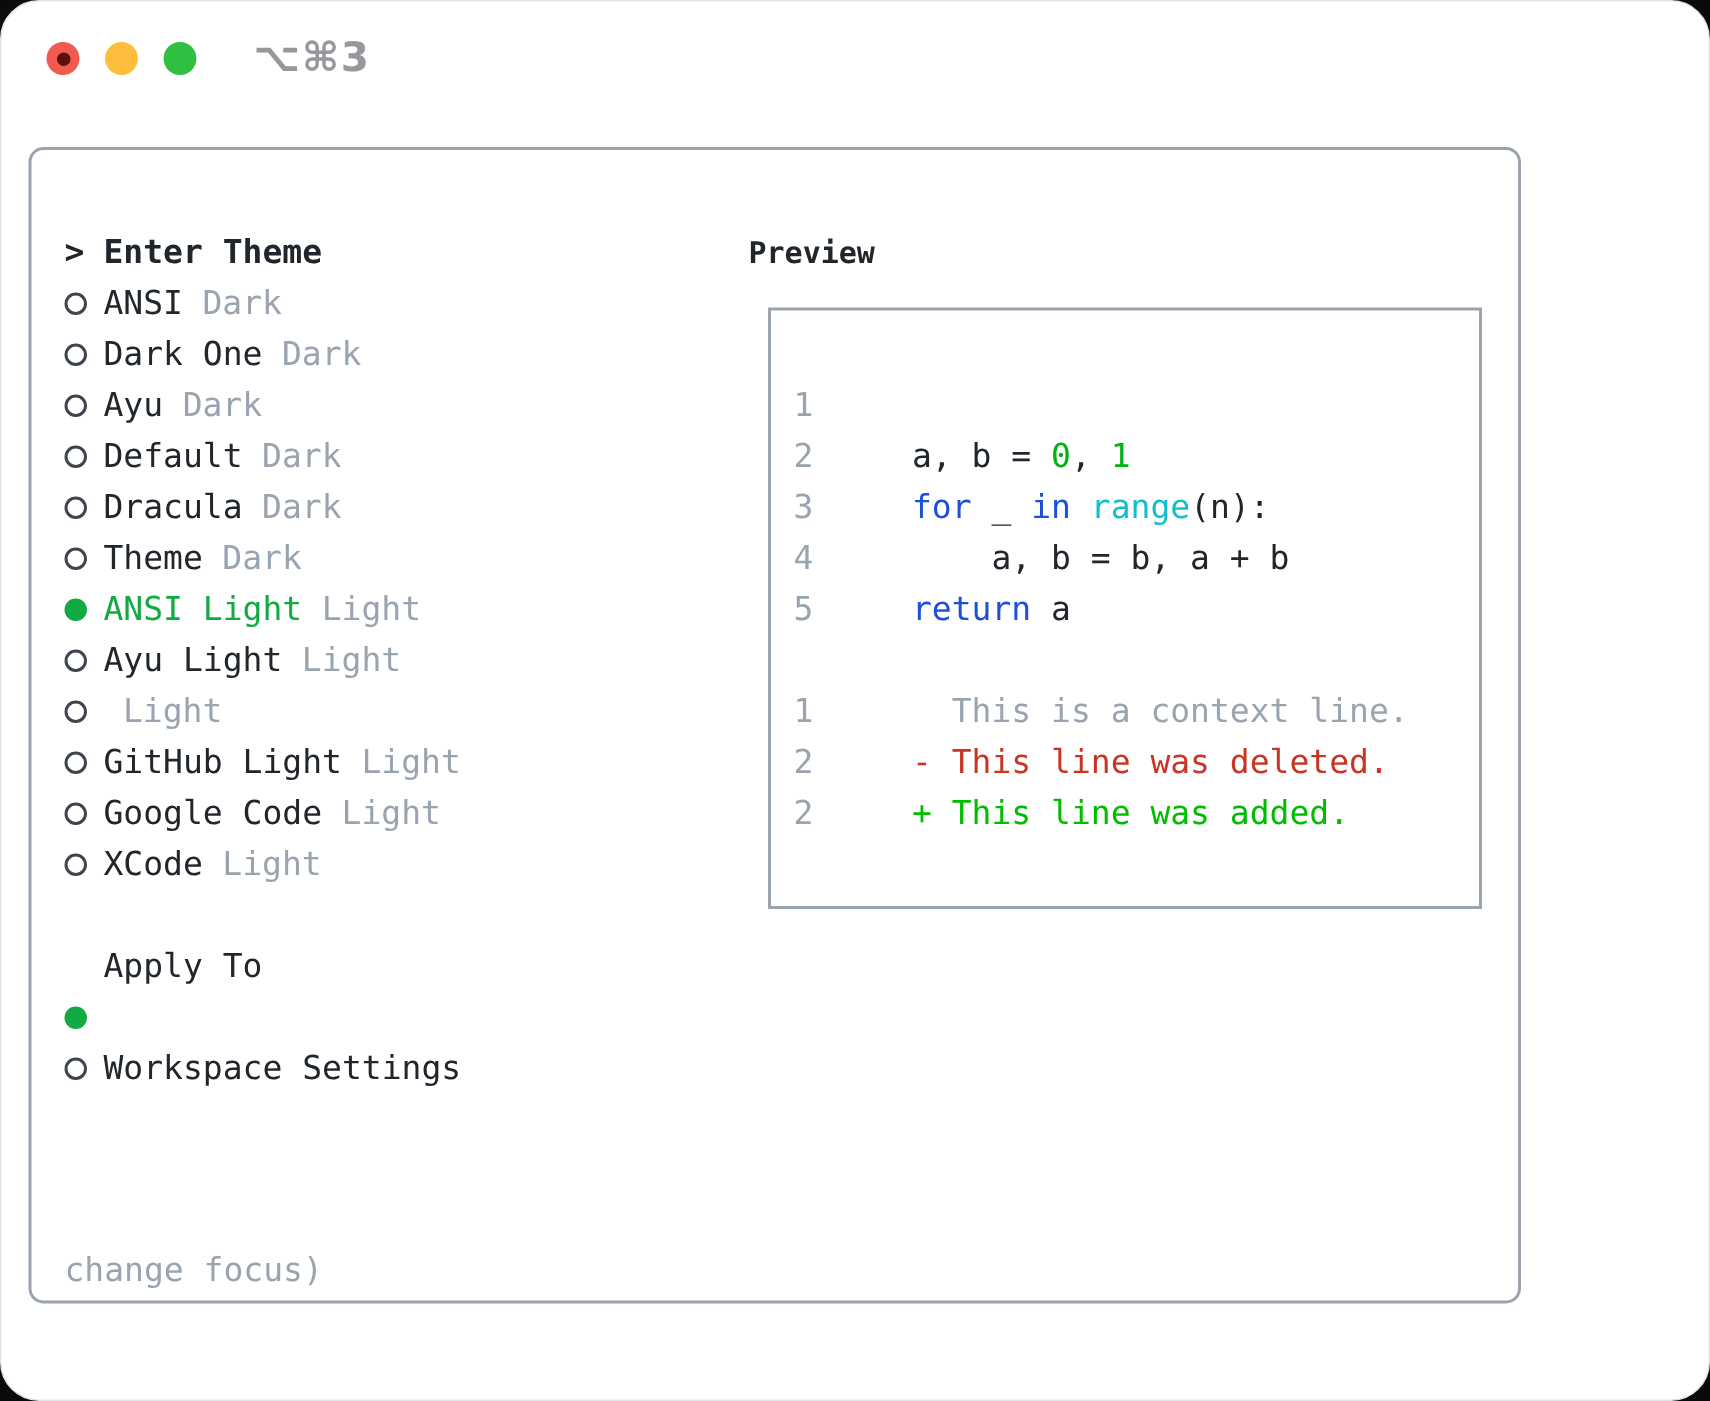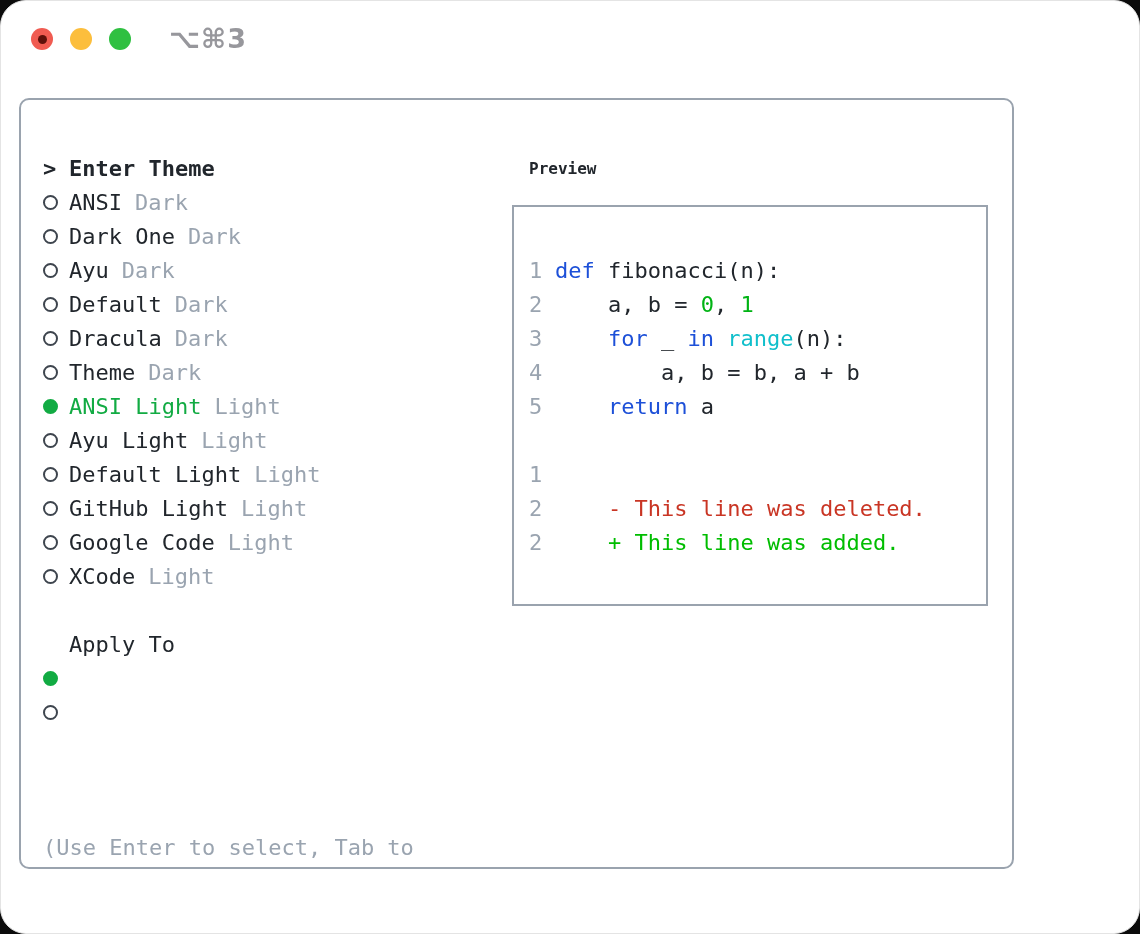--- a/index.html
+++ b/index.html
@@ -46,21 +46,21 @@
   .caret{font-weight:bold;color:var(--text-dark,#21262c);}
   .hdr{font-weight:bold;color:var(--text-dark,#21262c);}
   .radio{width:11px;height:11px;border:2.5px solid #3e454e;border-radius:50%;box-sizing:content-box;}
   .row.selected .radio{background:var(--accent-green,#12ab43);border-color:var(--accent-green,#12ab43);}
   .row .name{white-space:pre;}
   .row.selected .name{color:var(--accent-green,#12ab43);}
   .tag{color:var(--muted-gray,#9aa4b0);margin-left:13px;white-space:pre;text-align:right;}
   .left-col{position:absolute;left:22px;top:51px;}
   .help{color:var(--muted-gray,#9aa4b0);font-size:22px;line-height:34px;white-space:pre;}
   
-  .preview-title{position:absolute;left:508px;top:51px;height:34px;display:flex;align-items:center;font-size:16px;font-weight:bold;color:var(--text-dark,#21262c);}
+  .preview-title{position:absolute;left:478px;top:51px;height:34px;display:flex;align-items:center;font-size:20px;font-weight:bold;color:var(--text-dark,#21262c);}
   .preview-box{
     position:absolute;left:491px;top:105px;
     width:476px;height:401px;
     border:2px solid var(--border-gray,#9aa3ae);
     box-sizing:border-box;
     padding:46px 0 0 15px;
     overflow:hidden;
   }
   .cline,.dline{display:flex;height:34px;align-items:center;font-size:22px;}
   .lno{width:26px;flex:none;color:var(--muted-gray,#9aa4b0);white-space:pre;}
@@ -154,21 +154,20 @@
         <span class="gutter">
             <span class="radio"></span>
           </span>
         <span class="name">Ayu Light</span>
         <span class="tag">Light</span>
       </div>
       <div class="row">
         <span class="gutter">
             <span class="radio"></span>
           </span>
-        <span class="name">Default Light</span>
         <span class="tag">Light</span>
       </div>
       <div class="row">
         <span class="gutter">
             <span class="radio"></span>
           </span>
         <span class="name">GitHub Light</span>
         <span class="tag">Light</span>
       </div>
       <div class="row">
@@ -194,37 +193,36 @@
       </div>
       <div class="row selected">
         <span class="gutter">
             <span class="radio"></span>
           </span>
       </div>
       <div class="row">
         <span class="gutter">
             <span class="radio"></span>
           </span>
+        <span class="name">Workspace Settings</span>
       </div>
 
       <div class="spacer"></div>
 
       <div class="help">
-        <div>(Use Enter to select, Tab to</div>
         <div>change focus)</div>
       </div>
     </div>
 
     <div class="preview-title">Preview</div>
 
     <div class="preview-box">
 
       <div class="cline">
         <span class="lno">1</span>
-        <span class="ct"><span class="tok kw">def</span><span class="tok"> fibonacci(n):</span></span>
       </div>
       <div class="cline">
         <span class="lno">2</span>
         <span class="ct"><span class="tok">    a, b = </span><span class="tok num">0</span><span class="tok">, </span><span class="tok num">1</span></span>
       </div>
       <div class="cline">
         <span class="lno">3</span>
         <span class="ct"><span class="tok">    </span><span class="tok kw">for</span><span class="tok"> _ </span><span class="tok kw">in</span><span class="tok"> </span><span class="tok builtin">range</span><span class="tok">(n):</span></span>
       </div>
       <div class="cline">
@@ -233,20 +231,21 @@
       </div>
       <div class="cline">
         <span class="lno">5</span>
         <span class="ct"><span class="tok">    </span><span class="tok kw">return</span><span class="tok"> a</span></span>
       </div>
 
       <div class="spacer"></div>
 
       <div class="dline context">
         <span class="lno">1</span>
+        <span class="dtext">      This is a context line.</span>
       </div>
       <div class="dline deleted">
         <span class="lno">2</span>
         <span class="dtext">    - This line was deleted.</span>
       </div>
       <div class="dline added">
         <span class="lno">2</span>
         <span class="dtext">    + This line was added.</span>
       </div>
 

